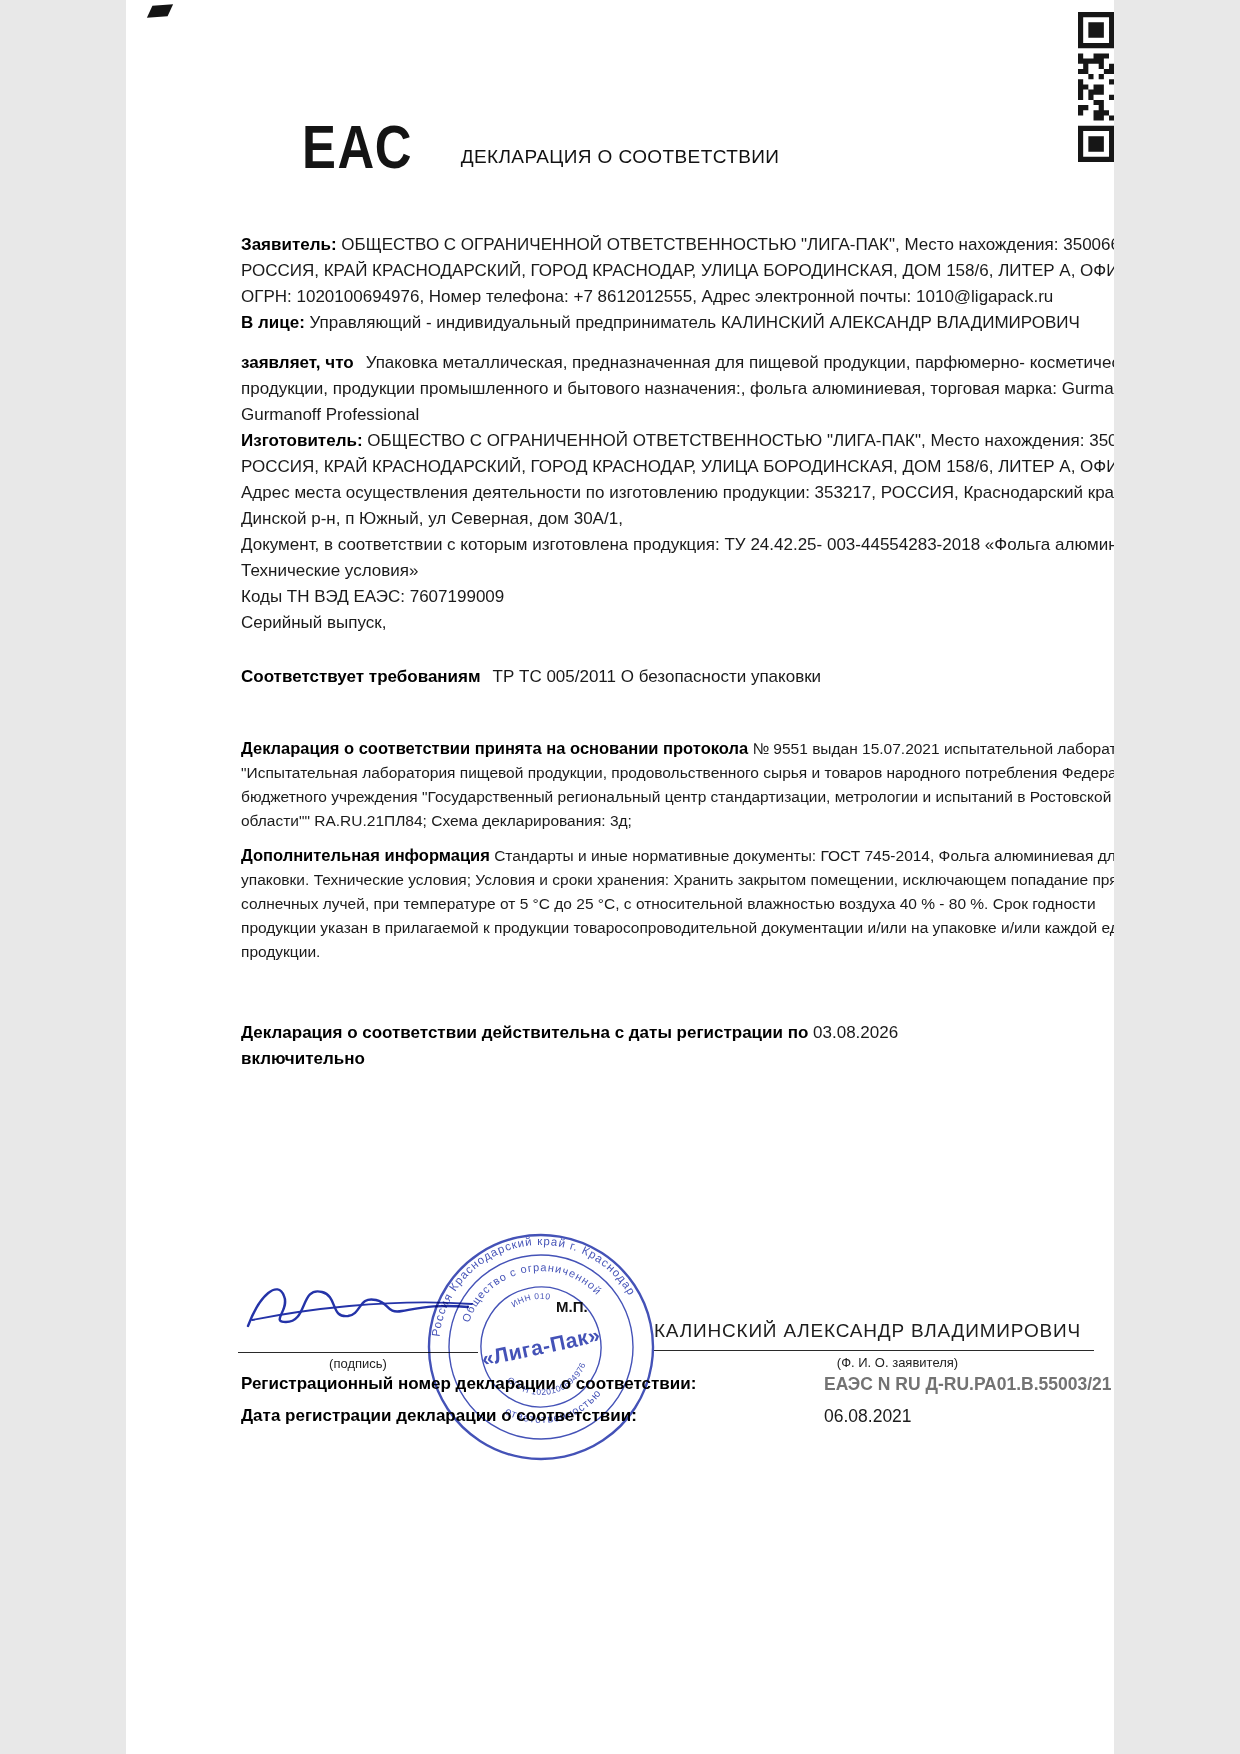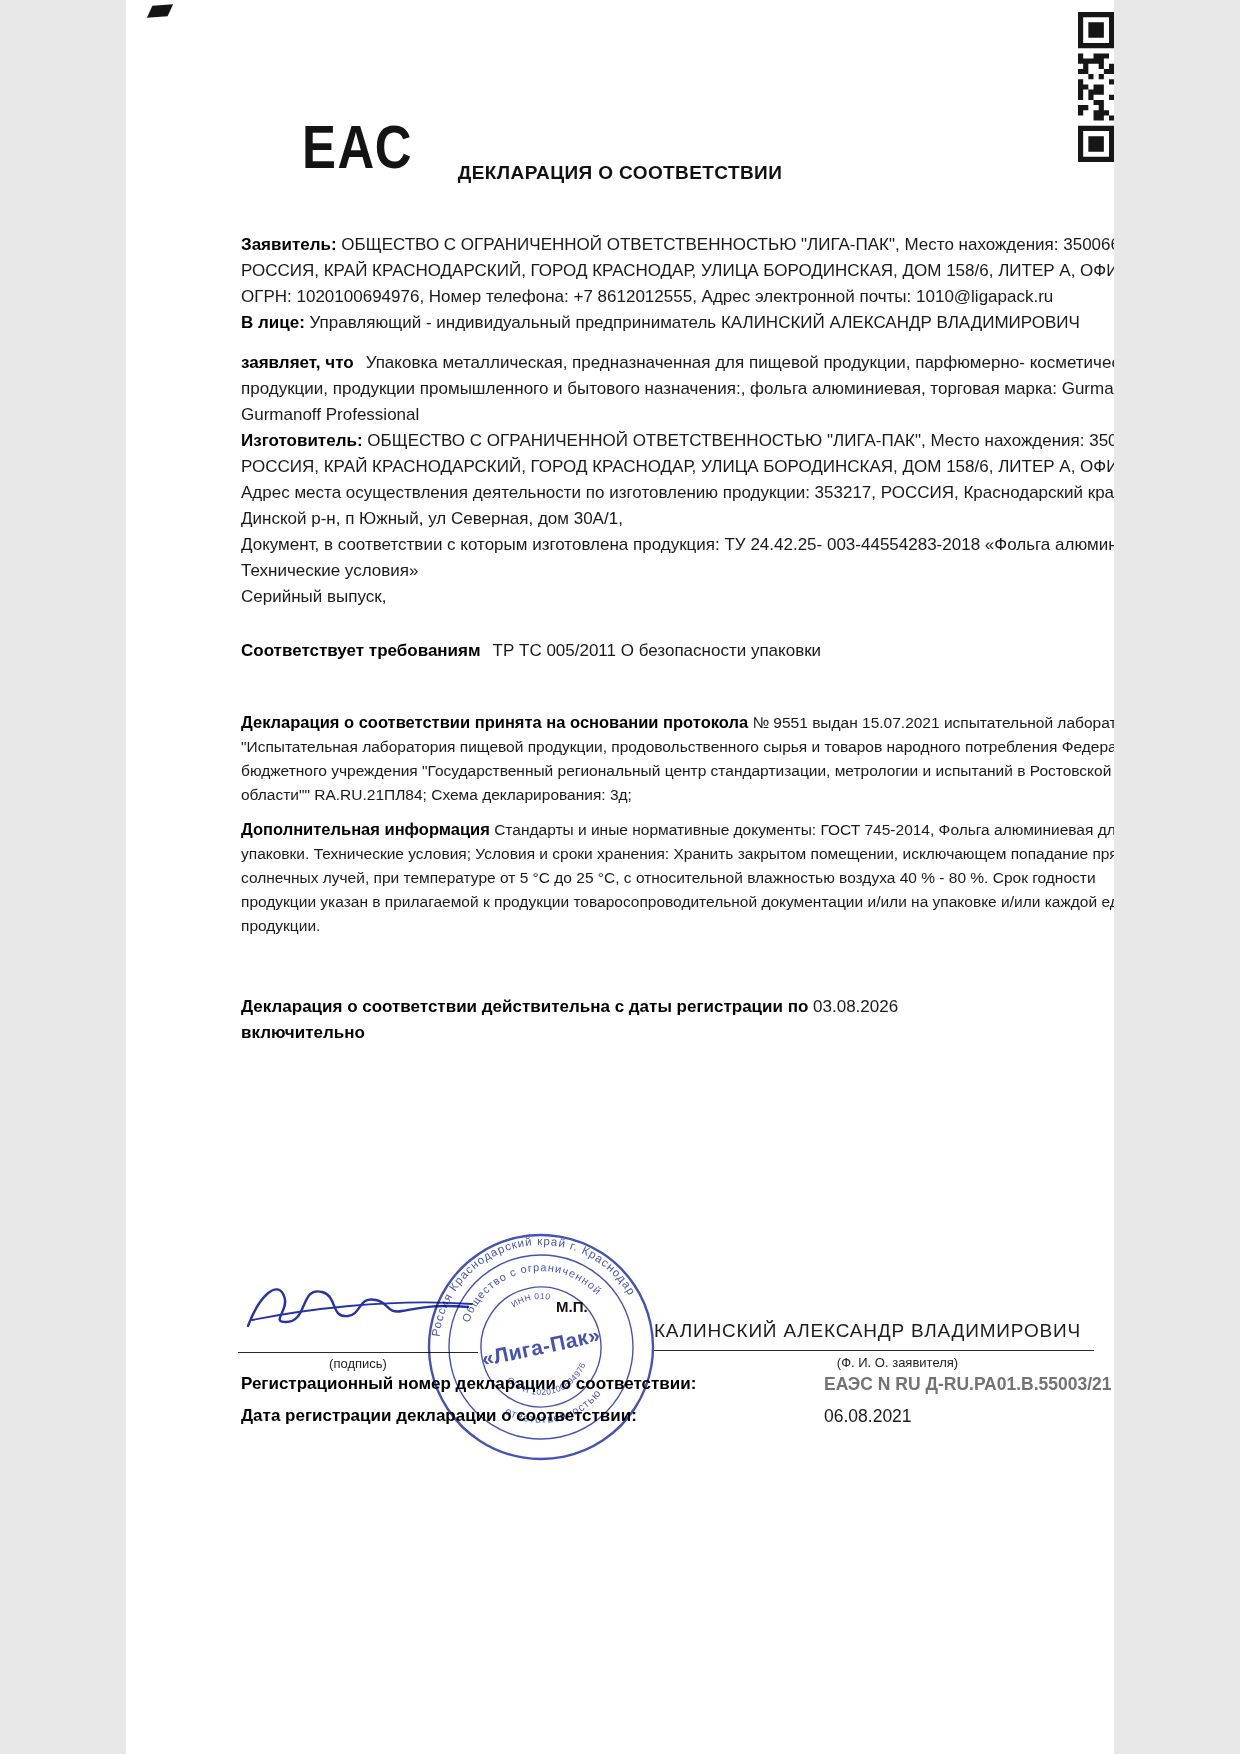--- a/index.html
+++ b/index.html
@@ -16,21 +16,21 @@
   }
   .eac-logo {
     position:absolute; left:176px; top:116px;
     font-weight:bold; font-size:62px; line-height:1;
     letter-spacing:2px; color:#141414;
     transform:scale(0.82,1.0); transform-origin:left top;
   }
   .qr { position:absolute; left:952px; top:12px; width:150px; height:150px; }
   .titles { position:absolute; left:0; right:0; top:146px; text-align:center; }
   .title-union { font-size:19px; font-weight:bold; color:#111; letter-spacing:0.4px; }
-  .title-doc   { font-size:19px; font-weight:bold; color:#111; letter-spacing:0.4px; margin-top:16px; }
+  .title-doc   { font-size:19px; font-weight:normal; color:#111; letter-spacing:0.4px; }
 
   .content { position:absolute; left:115px; top:232px; width:928px; }
   .para { font-size:17px; line-height:26px; }
   .para.small { font-size:15.5px; line-height:24px; }
   .para b { color:#000; }
   .gap-sm { height:14px; } .gap-md { height:28px; } .gap-lg { height:46px; } .gap-xl { height:56px; }
   .lbl-space { display:inline-block; width:12px; }
 
   .sign-area { position:absolute; left:0; top:0; width:1240px; height:1754px; pointer-events:none; }
   .sig-svg { position:absolute; left:112px; top:1268px; width:240px; height:82px; }
@@ -75,20 +75,21 @@
   <div class="content">
 
     <p class="para"><b>Заявитель:</b> <span>ОБЩЕСТВО С ОГРАНИЧЕННОЙ ОТВЕТСТВЕННОСТЬЮ "ЛИГА-ПАК", Место нахождения: 350066, РОССИЯ, КРАЙ КРАСНОДАРСКИЙ, ГОРОД КРАСНОДАР, УЛИЦА БОРОДИНСКАЯ, ДОМ 158/6, ЛИТЕР А, ОФИС 1, ОГРН: 1020100694976, Номер телефона: +7 8612012555, Адрес электронной почты: 1010@ligapack.ru</span></p>
     <p class="para"><b>В лице:</b> <span>Управляющий - индивидуальный  предприниматель КАЛИНСКИЙ АЛЕКСАНДР ВЛАДИМИРОВИЧ</span></p>
 
     <div class="gap-sm"></div>
 
     <p class="para"><b>заявляет, что</b><span class="lbl-space"></span><span>Упаковка металлическая, предназначенная для пищевой продукции, парфюмерно- косметической продукции, продукции промышленного и бытового назначения:, фольга алюминиевая, торговая марка: Gurmanoff, Gurmanoff Professional</span></p>
     <p class="para"><b>Изготовитель:</b> <span>ОБЩЕСТВО С ОГРАНИЧЕННОЙ ОТВЕТСТВЕННОСТЬЮ "ЛИГА-ПАК", Место нахождения: 350066, РОССИЯ, КРАЙ КРАСНОДАРСКИЙ, ГОРОД КРАСНОДАР, УЛИЦА БОРОДИНСКАЯ, ДОМ 158/6, ЛИТЕР А, ОФИС 1, Адрес места осуществления деятельности по изготовлению продукции: 353217, РОССИЯ, Краснодарский край, Динской р-н, п Южный, ул Северная, дом 30А/1,</span></p>
     <p class="para">Документ, в соответствии с которым изготовлена продукция: ТУ 24.42.25- 003-44554283-2018 «Фольга алюминиевая. Технические условия»</p>
+    <p class="para">Коды ТН ВЭД ЕАЭС: 7607199009</p>
     <p class="para">Серийный выпуск,</p>
 
     <div class="gap-md"></div>
 
     <p class="para"><b>Соответствует требованиям</b><span class="lbl-space"></span><span>ТР ТС 005/2011 О безопасности упаковки</span></p>
 
     <div class="gap-lg"></div>
 
     <p class="para small"><b style="font-size:16.5px">Декларация о соответствии принята на основании протокола</b> <span>№ 9551 выдан 15.07.2021 испытательной лабораторией "Испытательная лаборатория пищевой продукции, продовольственного сырья и товаров народного потребления Федерального бюджетного учреждения "Государственный региональный центр стандартизации, метрологии и испытаний в Ростовской области"" RA.RU.21ПЛ84; Схема декларирования: 3д;</span></p>
 

